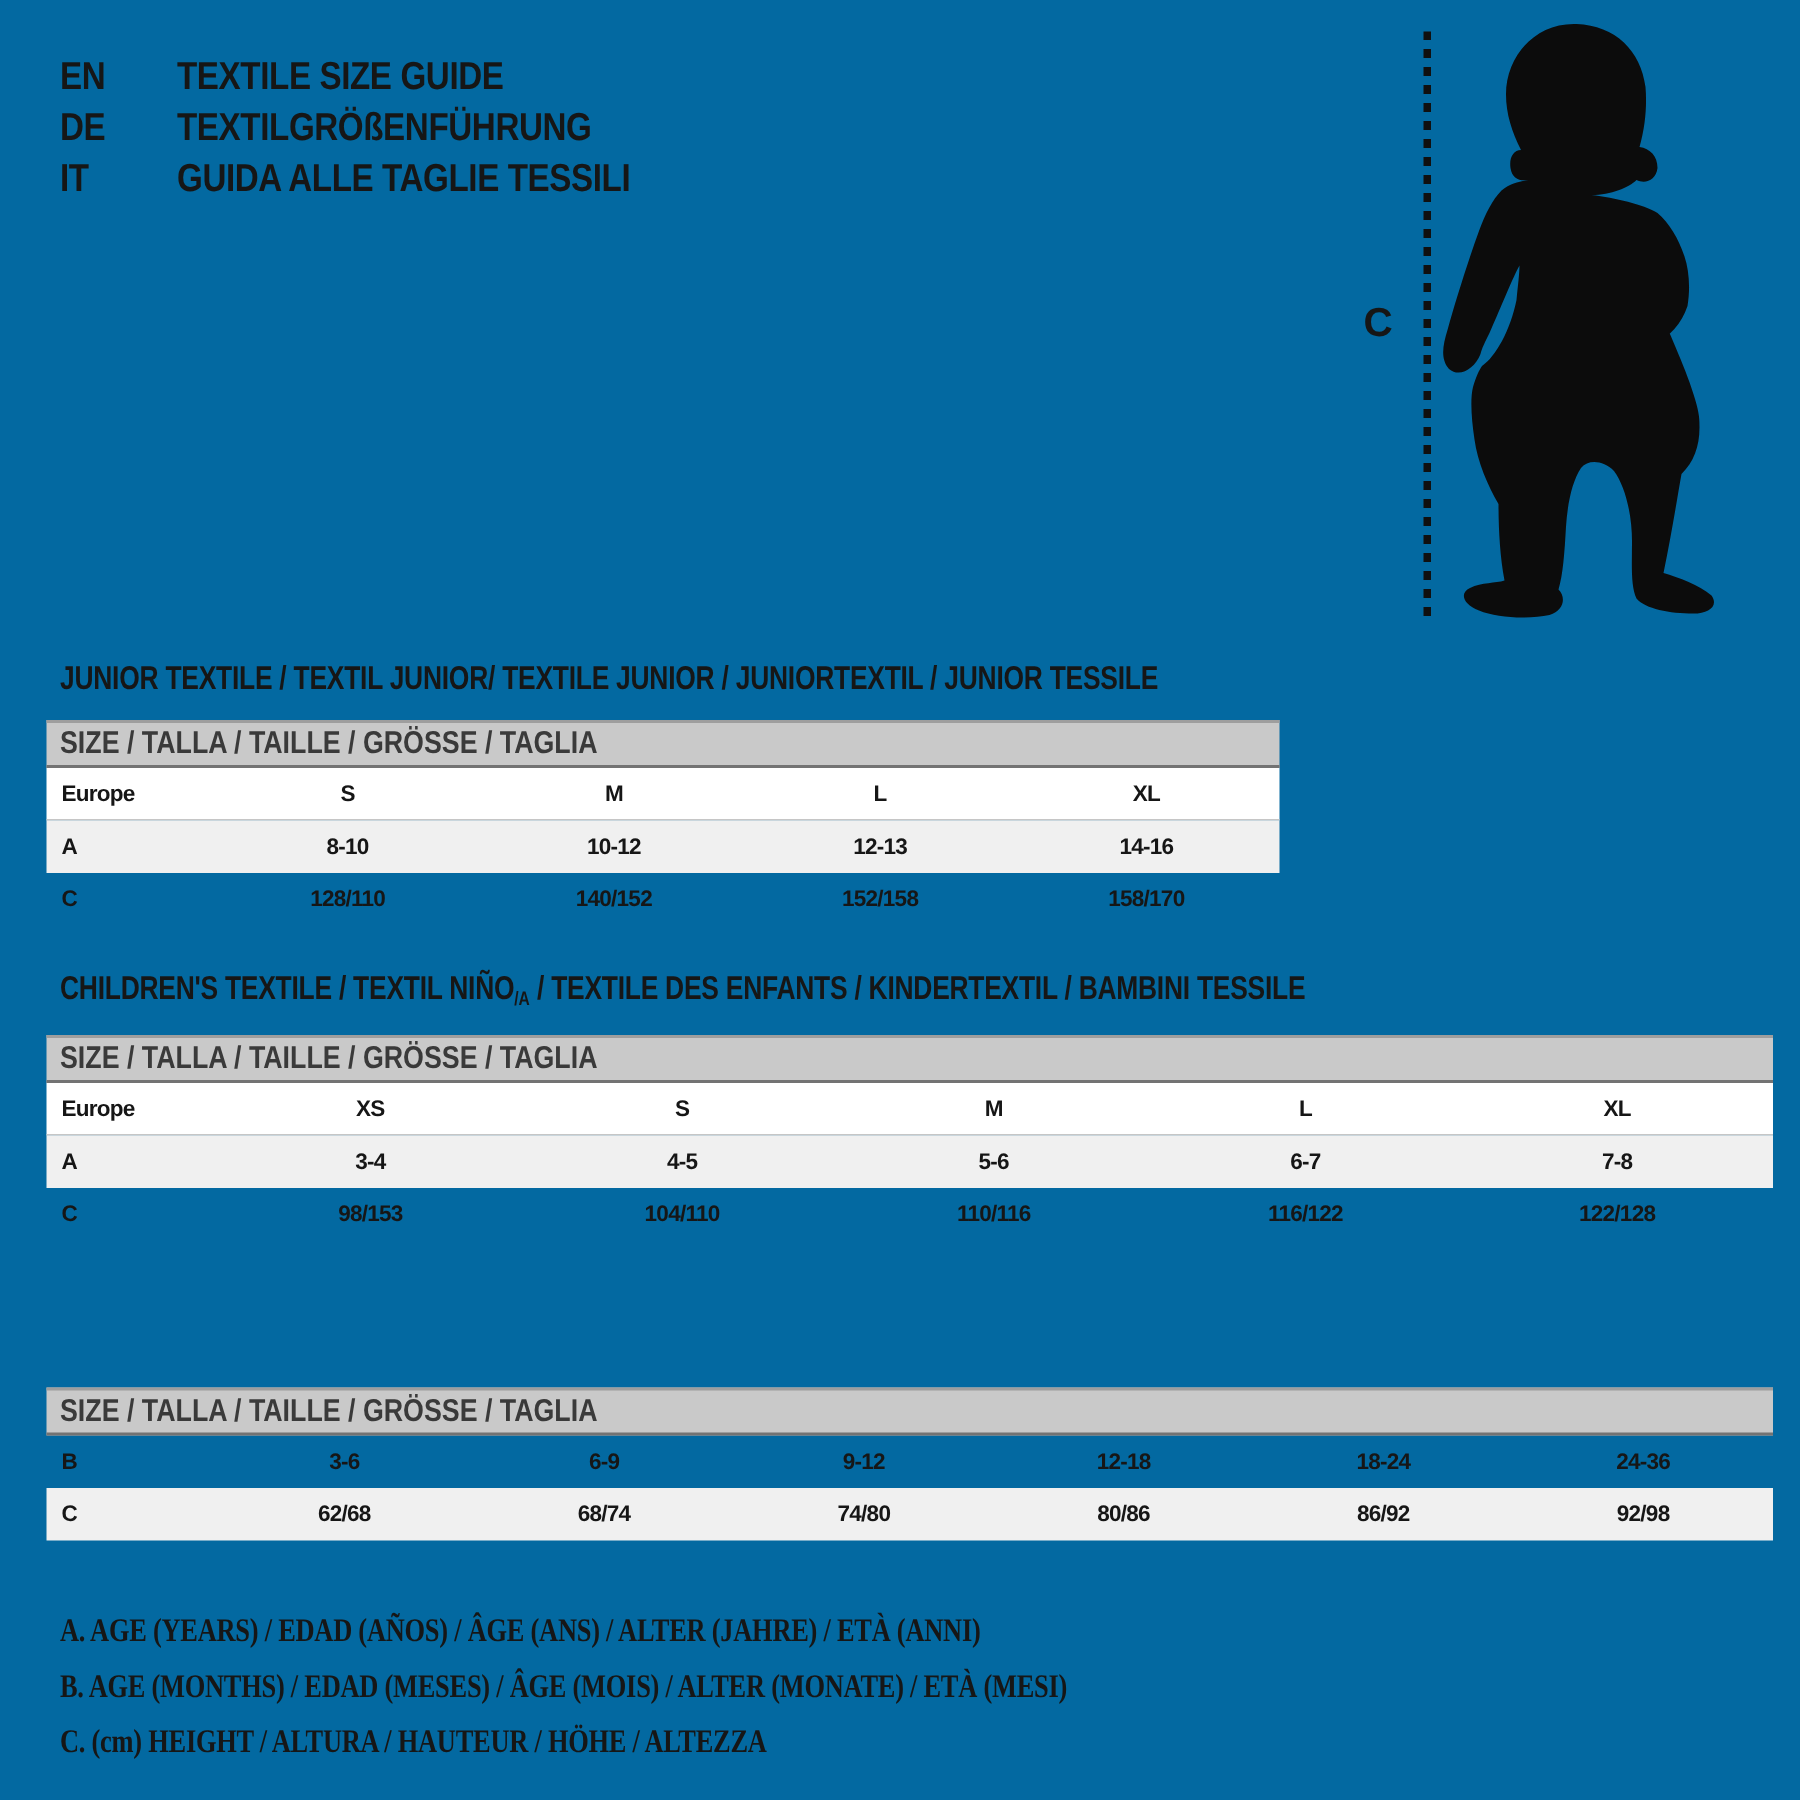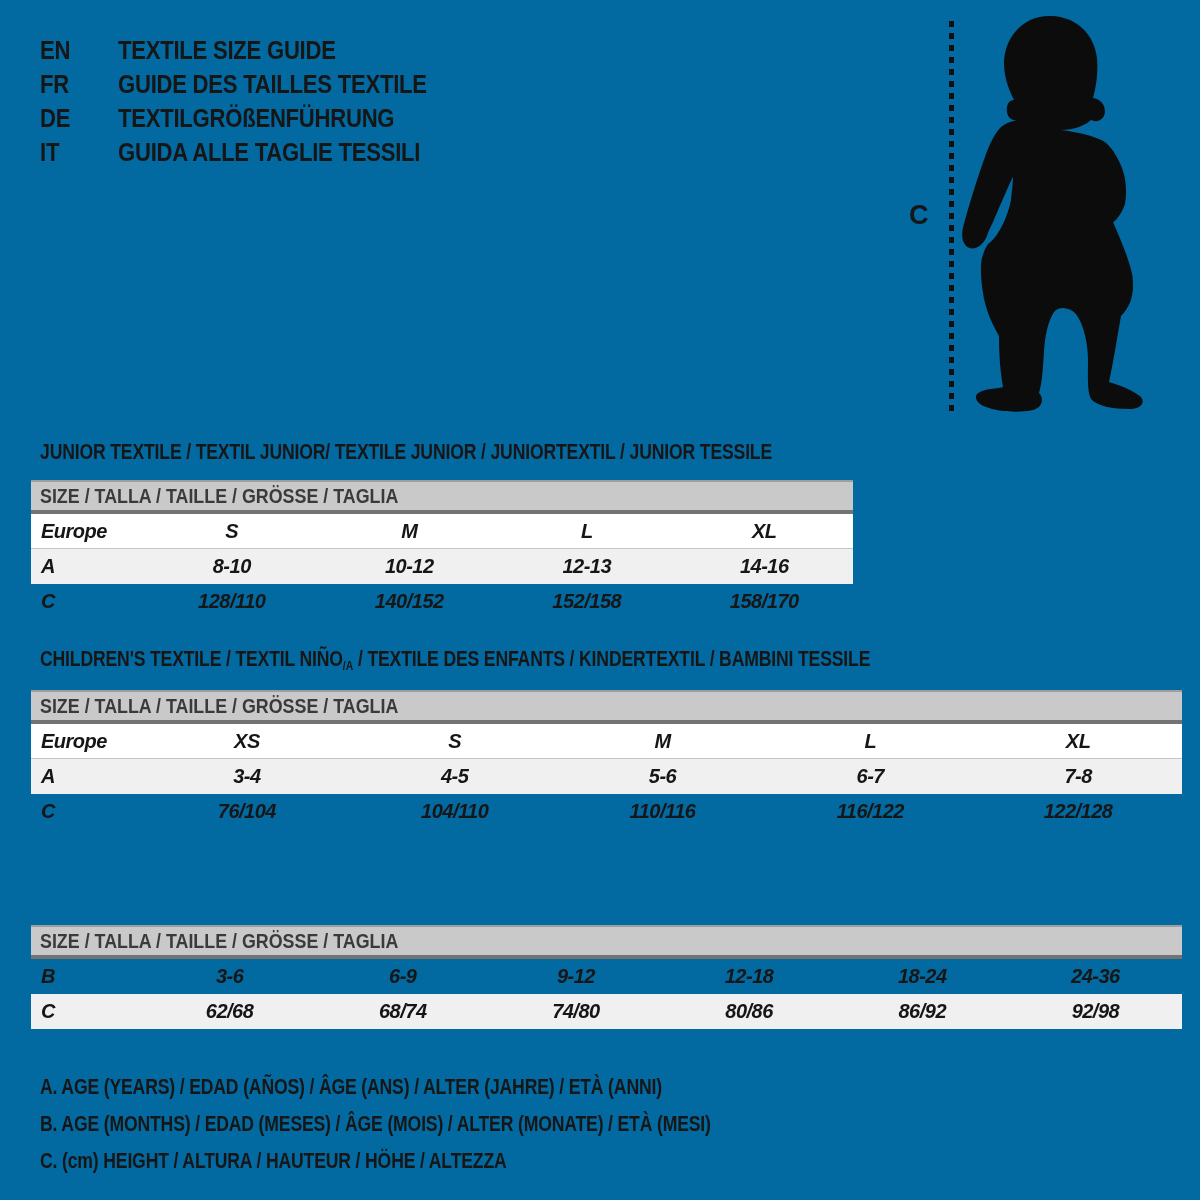--- a/index.html
+++ b/index.html
@@ -36,51 +36,47 @@
   .baby-svg { left:945px; top:8px; }
 
   
   .sec-title { font-size:22px; line-height:33px; }
   .sub { font-size:13px; vertical-align:-4px; letter-spacing:0; }
 
   
   .sizetable { left:31px; }
   .size-bar {
     height:28px; background:#c9c9c9;
-    border-top:2px solid #9e9e9e; border-bottom:4px solid #737373;
+    border-top:2px solid #9e9e9e; border-bottom:2px solid #737373;
     display:flex; align-items:center; padding-left:9px;
     color:#3a3a3a;
   }
   .size-bar-text { font-size:21px; font-weight:bold; transform:scaleX(0.85); transform-origin:0 50%; white-space:nowrap; }
-  .trow { display:grid; height:35px; align-items:center; font-weight:bold; font-size:20px; letter-spacing:-0.5px;font-style:italic; }
+  .trow { display:grid; height:35px; align-items:center; font-weight:bold; font-size:15px; letter-spacing:-0.5px; }
   .cols4 { grid-template-columns:112px repeat(4,1fr); }
   .cols5 { grid-template-columns:112px repeat(5,1fr); }
   .cols6 { grid-template-columns:112px repeat(6,1fr); }
   .trow .cell { text-align:center; }
   .trow .lbl  { text-align:left; padding-left:10px; }
   .trow.head { background:#ffffff; border-bottom:1px solid #c6c6c6; height:34px; }
   .trow.alt  { background:#f0f0f0; }
 
   
-  .legend { left:40px; top:1068px; }
+  .legend { left:40px; top:1068px;font-family:Liberation Serif, serif; }
   .legend-line { font-size:22px; line-height:37px; }
 </style>
 </head>
 <body>
 
 <div id="page">
 
   <div class="abs langs">
     <div class="lang-row">
       <span class="lang-code">EN</span>
       <span class="lang-title">TEXTILE SIZE GUIDE</span>
-    </div>
-    <div class="lang-row">
-      <span class="lang-code">FR</span>
-      <span class="lang-title">GUIDE DES TAILLES TEXTILE</span>
     </div>
     <div class="lang-row">
       <span class="lang-code">DE</span>
       <span class="lang-title">TEXTILGRÖßENFÜHRUNG</span>
     </div>
     <div class="lang-row">
       <span class="lang-code">IT</span>
       <span class="lang-title">GUIDA ALLE TAGLIE TESSILI</span>
     </div>
   </div>
@@ -186,21 +182,21 @@
     <div class="trow cols5 alt">
       <div class="cell lbl">A</div>
       <div class="cell">3-4</div>
       <div class="cell">4-5</div>
       <div class="cell">5-6</div>
       <div class="cell">6-7</div>
       <div class="cell">7-8</div>
     </div>
     <div class="trow cols5">
       <div class="cell lbl">C</div>
-      <div class="cell">76/104</div>
+      <div class="cell">98/153</div>
       <div class="cell">104/110</div>
       <div class="cell">110/116</div>
       <div class="cell">116/122</div>
       <div class="cell">122/128</div>
     </div>
   </div>
 
 
   <div class="abs sizetable" style="top:925px; width:1151px;">
     <div class="size-bar">

